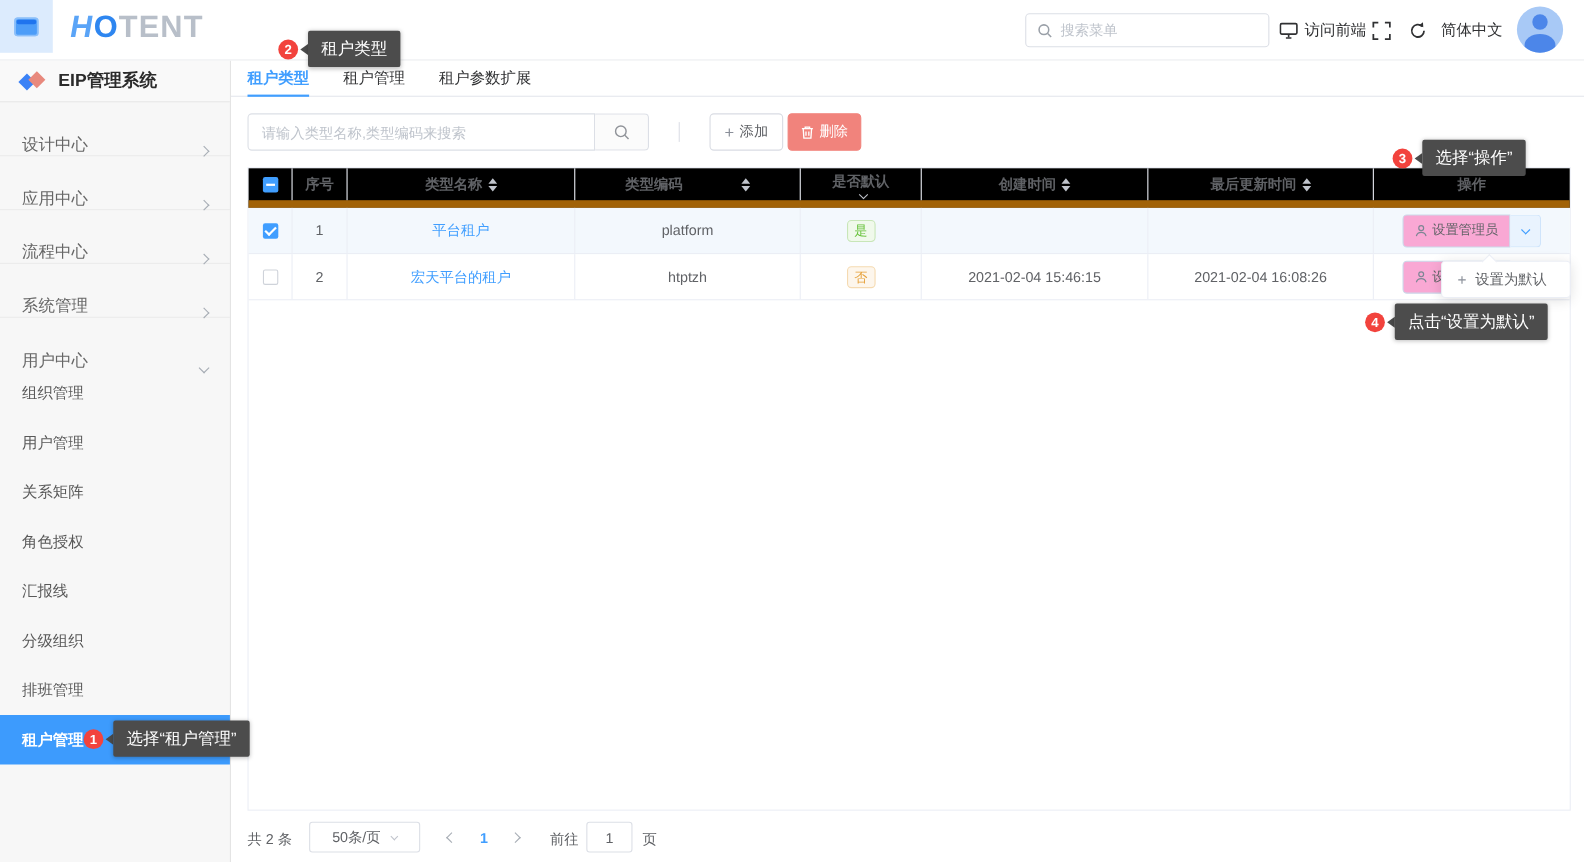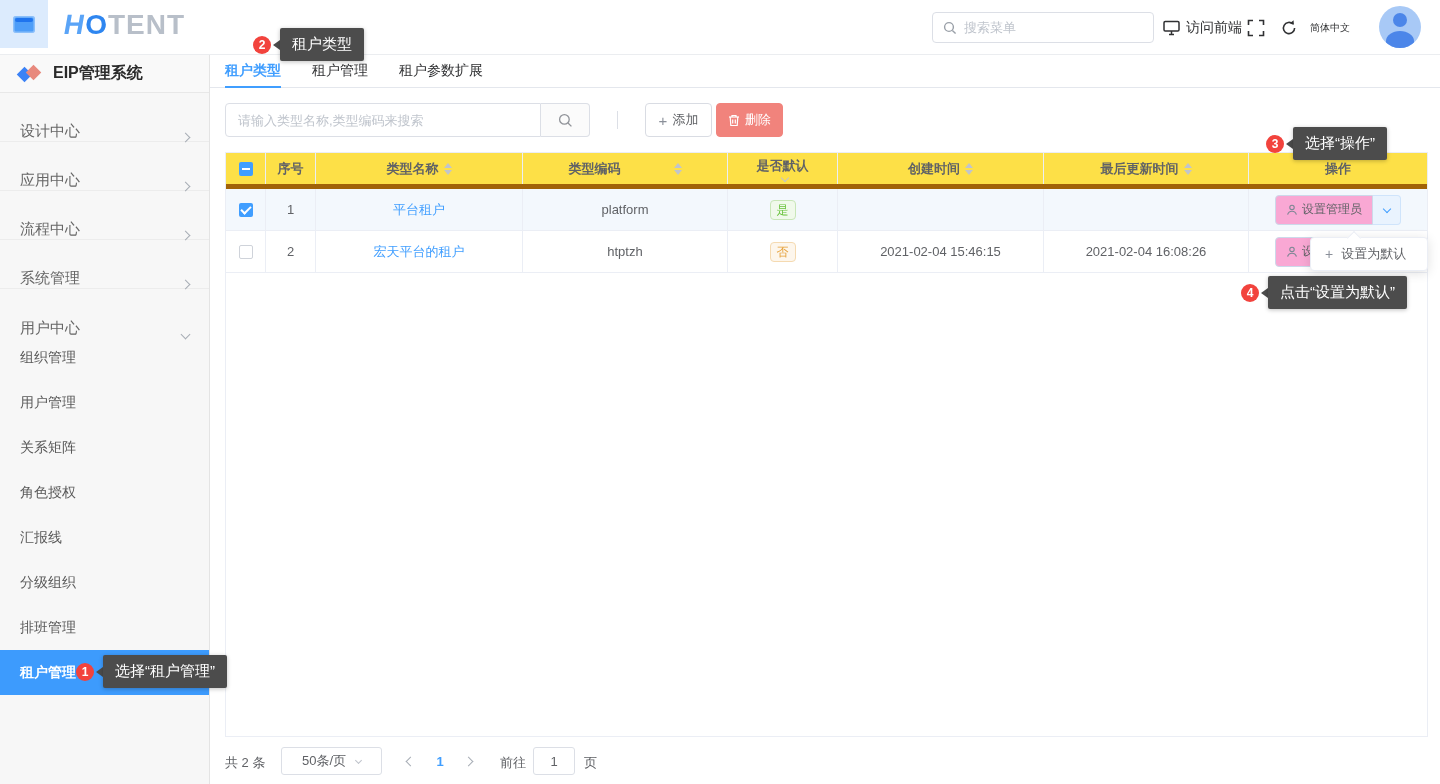--- a/index.html
+++ b/index.html
@@ -16,21 +16,21 @@
   .logo .lh { color:#5aa4f7; display:inline-block; transform:skewX(-10deg); }
   .logo .lo { color:#2e86f0; }
   .logo .lrest { color:#b8bfc9; }
   .menu-search { position:absolute; left:932px; top:12px; width:222px; height:31px; border:1px solid #dcdfe6; border-radius:4px; display:flex; align-items:center; padding:0 10px; gap:7px; background:#fff; }
   .menu-search input { border:none; outline:none; flex:1; font-size:13px; color:#606266; background:transparent; font-family:inherit; }
   .menu-search input::placeholder { color:#bfc4cc; }
   .front { position:absolute; left:1163px; top:0; height:55px; display:flex; align-items:center; gap:6px; font-size:14px; color:#303133; cursor:pointer; }
   .icon-btn { position:absolute; top:19px; width:18px; height:18px; cursor:pointer; }
   .icon-btn.fs { left:1247px; }
   .icon-btn.rf { left:1280px; }
-  .lang { position:absolute; left:1310px; top:0; height:55px; display:flex; align-items:center; font-size:10px; color:#303133; cursor:pointer; }
+  .lang { position:absolute; left:1310px; top:0; height:55px; display:flex; align-items:center; font-size:14px; color:#303133; cursor:pointer; }
   .avatar { position:absolute; left:1379px; top:6px; width:42px; height:42px; border-radius:50%; background:#a8c9f6; overflow:hidden; cursor:pointer; }
   .av-head { position:absolute; left:14px; top:7px; width:14px; height:14px; border-radius:50%; background:#4c86e9; }
   .av-body { position:absolute; left:7px; top:25px; width:28px; height:20px; border-radius:50% 50% 0 0; background:#4c86e9; }
 
   
   .sidebar { position:absolute; left:0; top:55px; width:210px; height:729px; background:#f7f7f7; border-right:1px solid #e4e4e4; }
   .sidebar-title { height:38px; display:flex; align-items:center; gap:11px; padding-left:18px; border-bottom:1px solid #e8e8e8; font-size:16px; font-weight:bold; color:#2b2b2b; background:#f9f9f9; }
   .diamonds { position:relative; width:24px; height:22px; }
   .diamonds .d1 { position:absolute; left:1px; top:6px; width:11px; height:11px; background:#3b82f6; transform:rotate(45deg); }
   .diamonds .d2 { position:absolute; left:10px; top:4px; width:11px; height:11px; background:#e8897d; transform:rotate(45deg); }
@@ -57,21 +57,21 @@
   .search-append { width:49px; border:1px solid #dcdfe6; border-left:none; border-radius:0 4px 4px 0; background:#fbfbfb; display:flex; align-items:center; justify-content:center; cursor:pointer; }
   .vdivider { position:absolute; left:617px; top:111px; width:1px; height:18px; background:#dcdfe6; }
   .btn { position:absolute; top:103px; height:34px; border-radius:4px; display:flex; align-items:center; justify-content:center; gap:5px; font-size:13px; cursor:pointer; }
   .add-btn { left:645px; width:67px; background:#fff; border:1px solid #d9dce3; color:#606266; }
   .add-btn .plus { font-size:15px; color:#8a8f99; }
   .del-btn { left:716px; width:67px; background:#f1837c; color:#fff; border:1px solid #f1837c; }
 
   
   .table-box { position:absolute; left:225px; top:152px; width:1203px; height:585px; border:1px solid #ebeef5; background:#fff; }
   .trow { display:flex; width:100%; }
-  .t-header { height:36px; background:#fde047; border-bottom:5px solid #a16207; font-weight:bold; }
+  .t-header { height:36px; background:#000000; border-bottom:7px solid #a16207; font-weight:bold; }
   .t-body-row { height:42px; border-bottom:1px solid #ebeef5; }
   .t-body-row.selected { background:#f3f8fd; }
   .tc { display:flex; align-items:center; justify-content:center; border-right:1px solid #ebeef5; font-size:13px; color:#606266; overflow:hidden; white-space:nowrap; }
   .tc:last-child { border-right:none; }
   .c0{width:40px;} .c1{width:50px;} .c2{width:207px;} .c3{width:205px;gap:48px;} .c4{width:110px;flex-direction:column;} .c5{width:206px;} .c6{width:205px;} .c7{flex:1;}
   .link { color:#409eff; cursor:pointer; }
   .sort { display:inline-flex; flex-direction:column; gap:2px; margin-left:5px; }
   .sort i { width:0; height:0; border-left:4px solid transparent; border-right:4px solid transparent; }
   .sort .up { border-bottom:5px solid #c0c4cc; }
   .sort .dn { border-top:5px solid #c0c4cc; }

